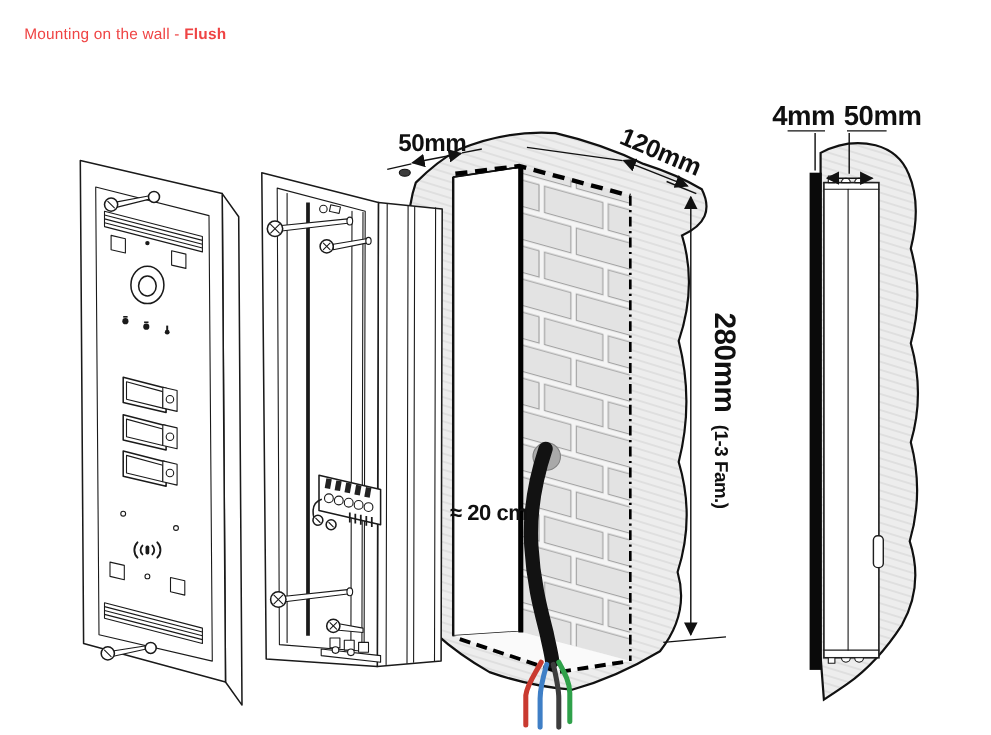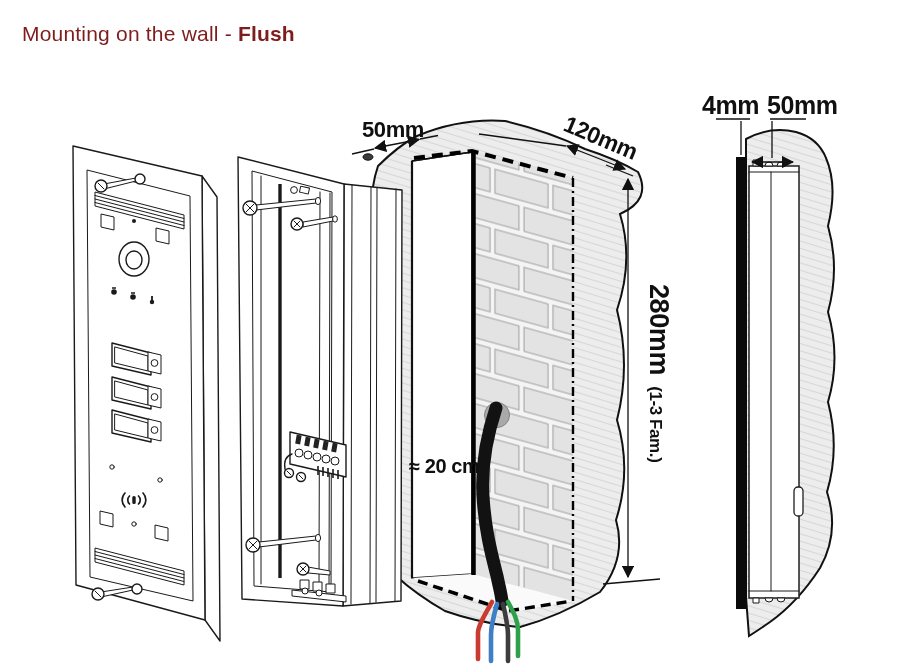--- a/index.html
+++ b/index.html
@@ -1,18 +1,18 @@
 <!DOCTYPE html>
 <html><head>
 <meta charset="utf-8">
 <style>
   html,body{margin:0;padding:0;background:#fff;}
   .page{position:relative;width:901px;height:668px;background:#ffffff;overflow:hidden;
         font-family:"Liberation Sans","DejaVu Sans",sans-serif;}
-  .title{position:absolute;left:22px;top:22px;font-size:21px;color:#7f1d1d;letter-spacing:.2px;}
+  .title{position:absolute;left:22px;top:22px;font-size:14px;color:#ef4444;letter-spacing:.2px;}
   .title .em{font-weight:700;}
   svg{position:absolute;left:0;top:0;}
   .ln{stroke:#1a1a1a;fill:none;stroke-width:1.4;stroke-linecap:round;stroke-linejoin:round}
   .fw{fill:#ffffff;stroke:#1a1a1a;stroke-width:1.4;stroke-linejoin:round}
   .thin{stroke-width:1}
   .dim{stroke:#111;stroke-width:1.3;fill:none}
   .dimtxt{font-weight:700;fill:#101010;letter-spacing:-0.4px}
   .heavy{stroke:#000;fill:none}
 </style>
 </head>

